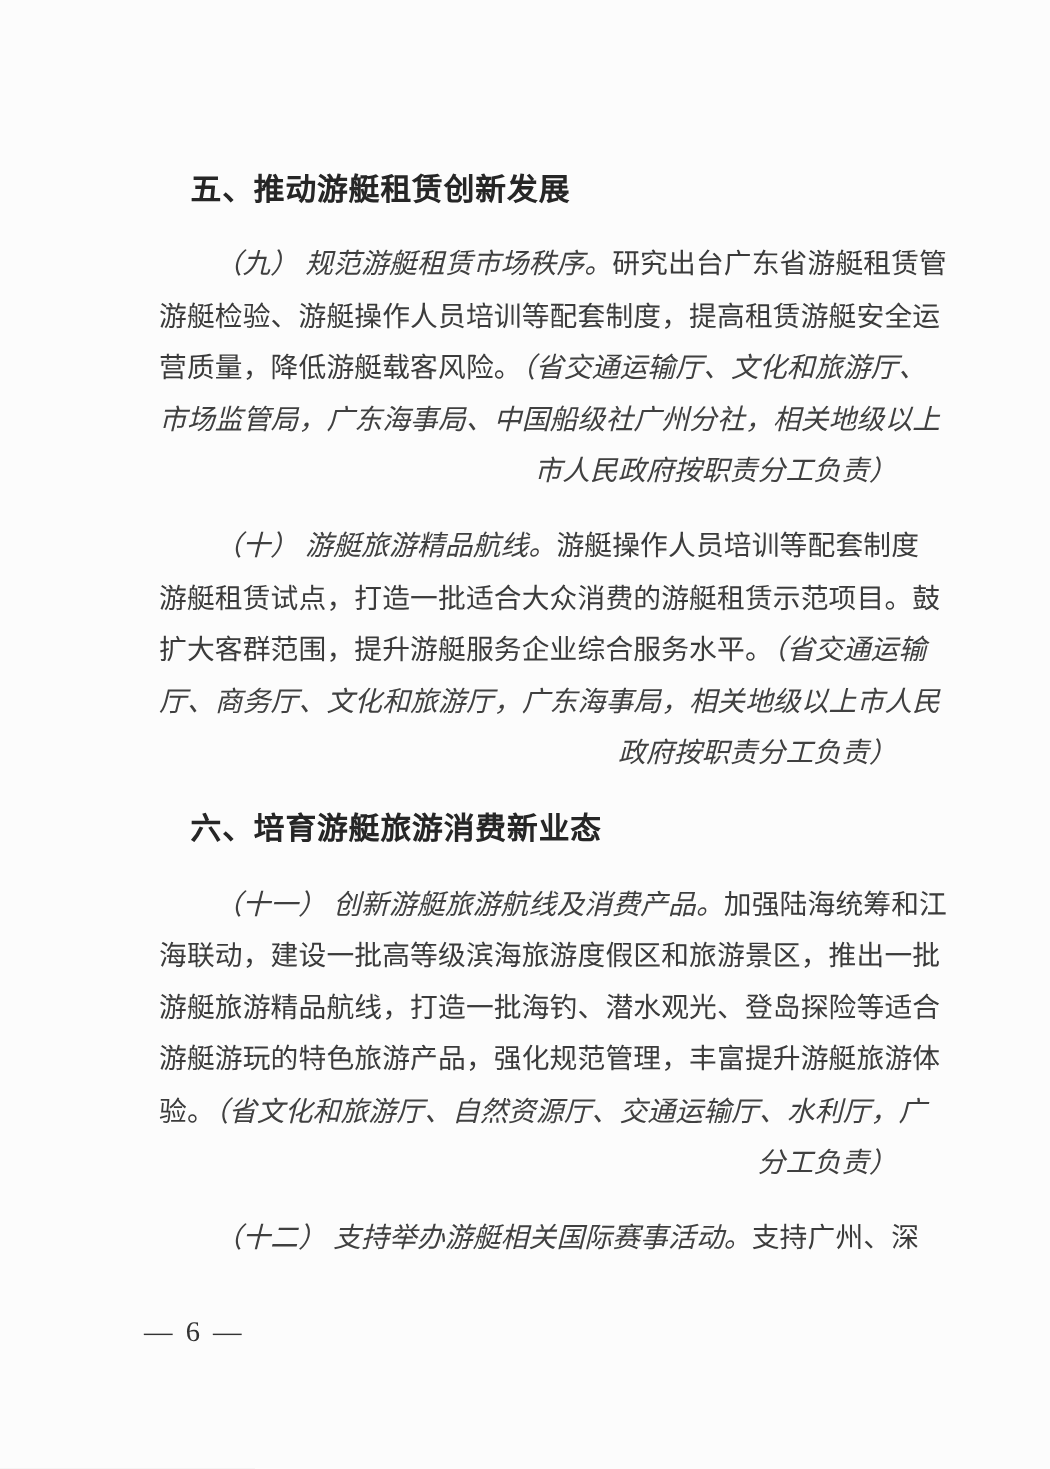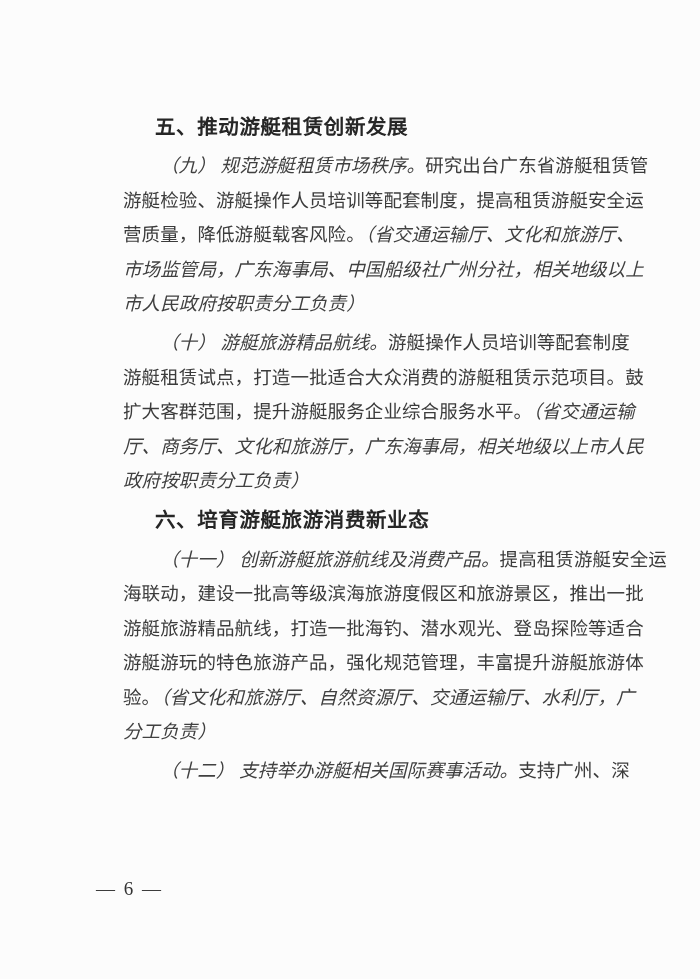--- a/index.html
+++ b/index.html
@@ -8,29 +8,29 @@
     position: relative;
     width: 700px;
     height: 979px;
     margin: 0 auto;
     background: #fcfcfc;
     overflow: hidden;
     font-family: "Liberation Serif", "DejaVu Serif", serif;
     color: #3b3b3b;
   }
   .content {
-    padding: 110px 86px 0 118px;
+    padding: 110px 86px 0 90px;
   }
   .row {
     line-height: 34.4px;
     font-size: 18.5px;
     white-space: nowrap;
     letter-spacing: 0.1px;
   }
-  .para { margin: 5px; }
+  .para { margin: 16px; text-align: right; }
   .heading {
     font-family: "Liberation Sans", "DejaVu Sans", sans-serif;
     font-weight: 700;
     font-size: 20.5px;
     color: #262626;
     letter-spacing: 0.6px;
   }
   .indent { padding-left: 37px; }
   .kai {
     font-style: italic;
@@ -67,21 +67,21 @@
       <div class="row indent"><span class="kai">（十） 游艇旅游精品航线。</span><span>游艇操作人员培训等配套制度</span></div>
       <div class="row">游艇租赁试点，打造一批适合大众消费的游艇租赁示范项目。鼓</div>
       <div class="row"><span>扩大客群范围，提升游艇服务企业综合服务水平。</span><span class="kai">（省交通运输</span></div>
       <div class="row kai">厅、商务厅、文化和旅游厅，广东海事局，相关地级以上市人民</div>
       <div class="row kai">政府按职责分工负责）</div>
     </div>
 
     <div class="row heading indent">六、培育游艇旅游消费新业态</div>
 
     <div class="para">
-      <div class="row indent"><span class="kai">（十一） 创新游艇旅游航线及消费产品。</span><span>提高租赁游艇安全运</span></div>
+      <div class="row indent"><span class="kai">（十一） 创新游艇旅游航线及消费产品。</span><span>加强陆海统筹和江</span></div>
       <div class="row">海联动，建设一批高等级滨海旅游度假区和旅游景区，推出一批</div>
       <div class="row">游艇旅游精品航线，打造一批海钓、潜水观光、登岛探险等适合</div>
       <div class="row">游艇游玩的特色旅游产品，强化规范管理，丰富提升游艇旅游体</div>
       <div class="row"><span>验。</span><span class="kai">（省文化和旅游厅、自然资源厅、交通运输厅、水利厅，广</span></div>
       <div class="row kai">分工负责）</div>
     </div>
 
     <div class="para">
       <div class="row indent"><span class="kai">（十二） 支持举办游艇相关国际赛事活动。</span><span>支持广州、深</span></div>
     </div>

